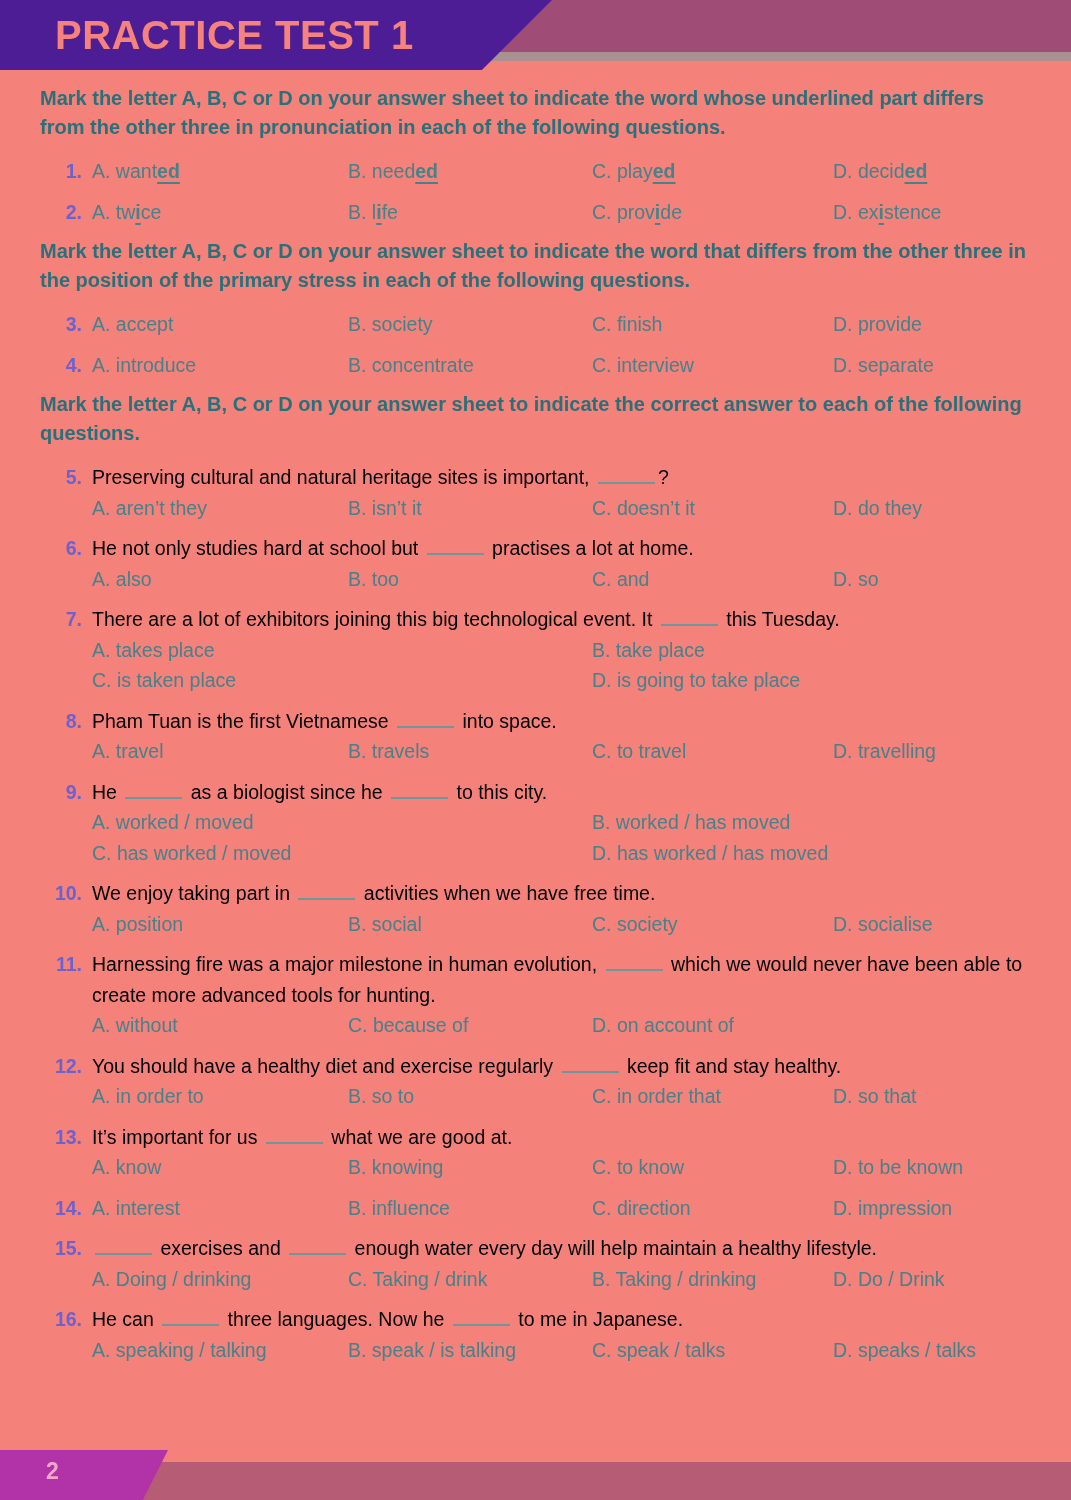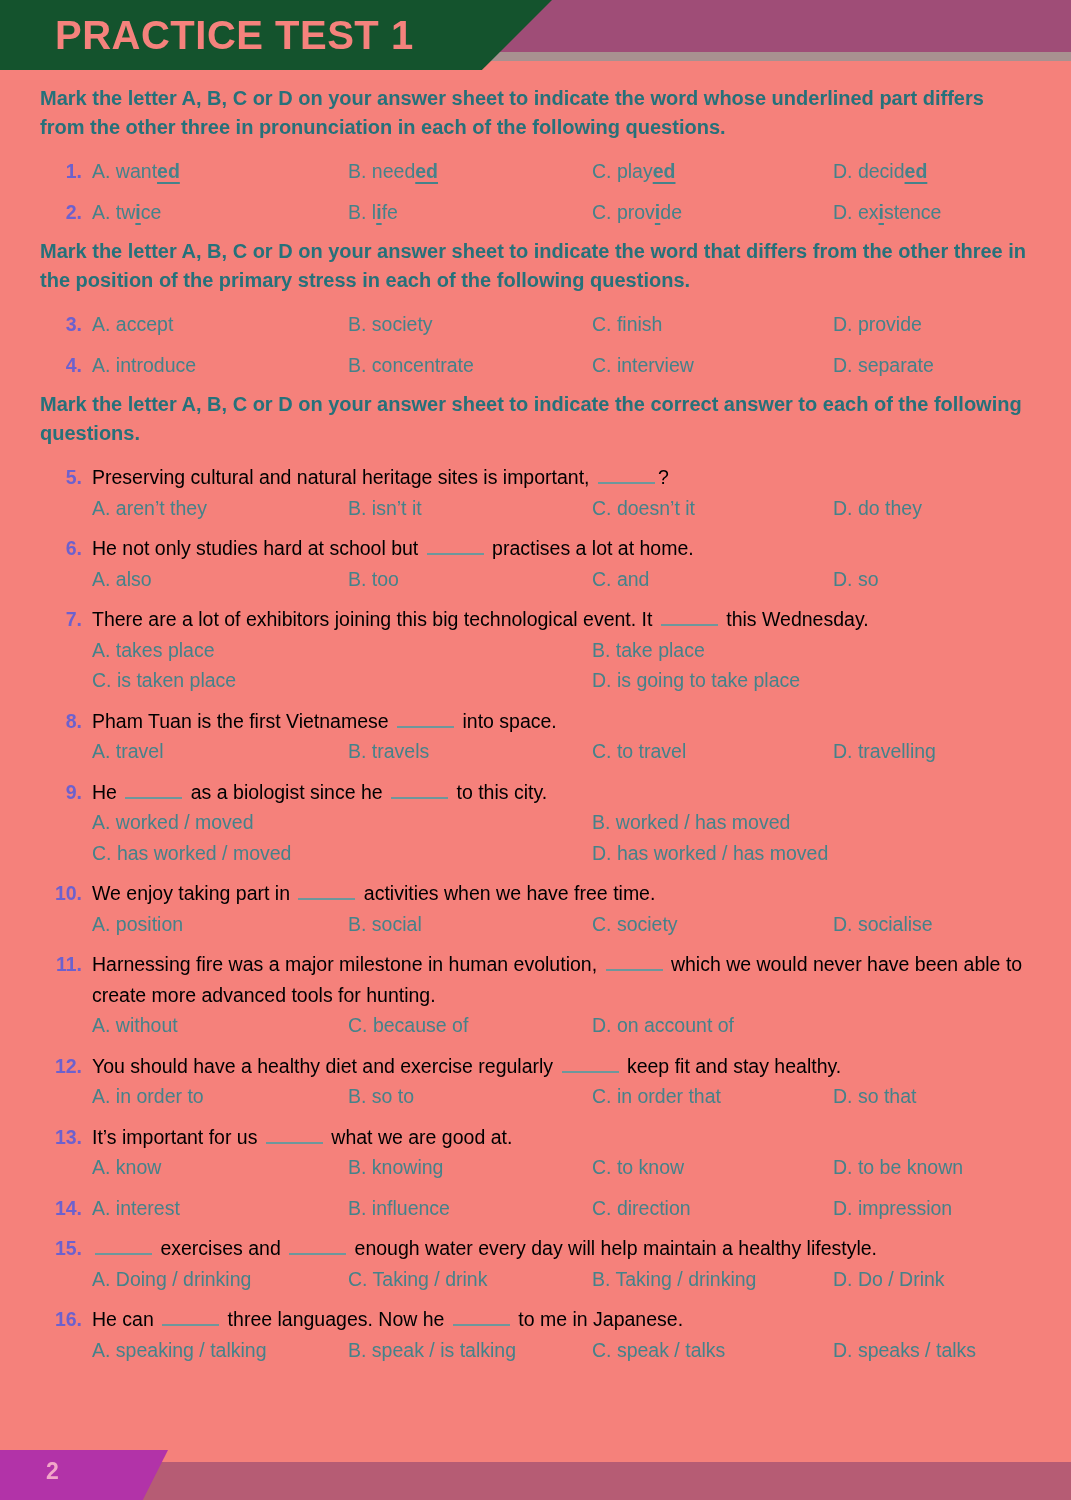--- a/index.html
+++ b/index.html
@@ -6,21 +6,21 @@
   body{
     width:1071px;height:1500px;position:relative;overflow:hidden;
     background:#f5817b;
     font-family:"Liberation Sans", sans-serif;
   }
   
   .top-band{position:absolute;top:0;left:0;width:1071px;height:52px;background:#9f4d77;}
   .top-band-line{position:absolute;top:52px;left:0;width:1071px;height:9px;background:#a89190;}
   
   .banner{
-    position:absolute;top:0;left:0;width:552px;height:70px;background:#14532d;
+    position:absolute;top:0;left:0;width:552px;height:70px;background:#4c1d95;
     clip-path:polygon(0 0,100% 0,87.3% 100%,0 100%);
     display:flex;align-items:center;box-sizing:border-box;padding-left:55px;z-index:2;
   }
   .banner-title{
     font-size:40px;font-weight:800;color:#f5827c;margin:0;letter-spacing:0.5px;
   }
   
   .content{position:absolute;top:76px;left:40px;width:993px;z-index:1;}
   .instruction{
     color:#26717a;font-weight:bold;font-size:20px;line-height:29px;
@@ -127,21 +127,21 @@
       <div class="stem"><span>He not only studies hard at school but </span><span class="blank"></span><span> practises a lot at home.</span></div>
       <div class="opts opts4">
         <div class="opt"><span>A.</span> <span>also</span></div>
         <div class="opt"><span>B.</span> <span>too</span></div>
         <div class="opt"><span>C.</span> <span>and</span></div>
         <div class="opt"><span>D.</span> <span>so</span></div>
       </div>
     </div>
     <div class="question">
       <span class="qnum">7.</span>
-      <div class="stem"><span>There are a lot of exhibitors joining this big technological event. It </span><span class="blank"></span><span> this Wednesday.</span></div>
+      <div class="stem"><span>There are a lot of exhibitors joining this big technological event. It </span><span class="blank"></span><span> this Tuesday.</span></div>
       <div class="opts opts2">
         <div class="opt"><span>A.</span> <span>takes place</span></div>
         <div class="opt"><span>B.</span> <span>take place</span></div>
         <div class="opt"><span>C.</span> <span>is taken place</span></div>
         <div class="opt"><span>D.</span> <span>is going to take place</span></div>
       </div>
     </div>
     <div class="question">
       <span class="qnum">8.</span>
       <div class="stem"><span>Pham Tuan is the first Vietnamese </span><span class="blank"></span><span> into space.</span></div>

